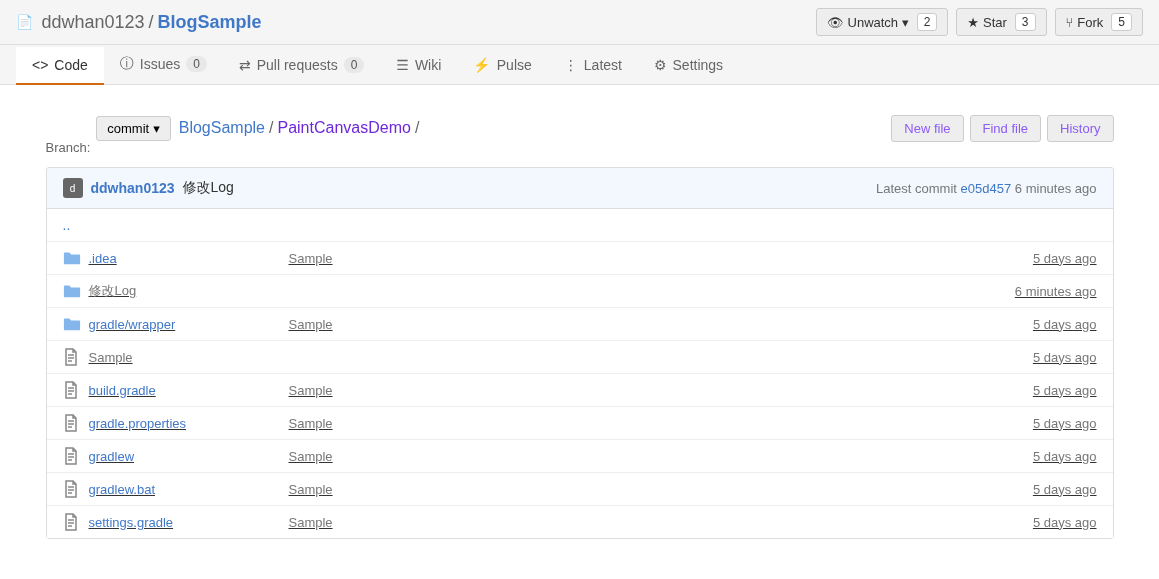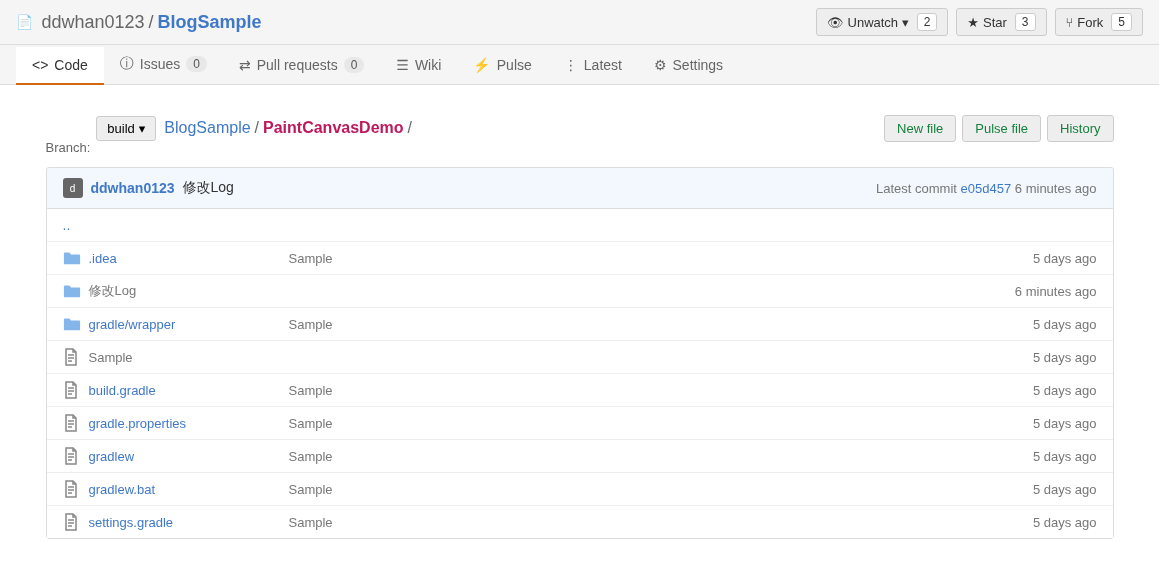--- a/index.html
+++ b/index.html
@@ -20,41 +20,41 @@
     .nav-tab { padding: 10px 16px; font-size: 14px; color: #666; cursor: pointer; border-bottom: 2px solid transparent; margin-bottom: -1px; display: flex; align-items: center; gap: 6px; }
     .nav-tab.active { color: #333; border-bottom: 2px solid #d26911; font-weight: 500; background: #fff; }
     .tab-badge { background: #e8e8e8; color: #555; border-radius: 10px; padding: 1px 7px; font-size: 12px; }
     
     .content { padding: 16px; max-width: 1100px; margin: 0 auto; }
     
     .breadcrumb-bar { display: flex; align-items: center; justify-content: space-between; margin-bottom: 12px; }
     .breadcrumb { display: flex; align-items: center; gap: 4px; font-size: 16px; }
     .breadcrumb-link { color: #4078c8; cursor: pointer; }
     .breadcrumb-sep { color: #666; }
-    .breadcrumb-current { font-weight: 700; color: #be185d; }
+    .breadcrumb-current { font-weight: 400; color: #6d28d9; }
     
     .branch-selector { display: flex; align-items: center; gap: 6px; font-size: 13px; }
     .branch-label { color: #666; margin-top: 39px; }
     .branch-btn { background: #eee; border: 1px solid #ccc; border-radius: 3px; padding: 4px 10px; cursor: pointer; display: flex; align-items: center; gap: 4px; font-size: 13px; }
     
     .file-action-buttons { display: flex; gap: 6px; }
-    .file-action-btn { background: #eee; border: 1px solid #ccc; border-radius: 3px; padding: 5px 12px; font-size: 13px; cursor: pointer; color: #15803d; }
+    .file-action-btn { background: #eee; border: 1px solid #ccc; border-radius: 3px; padding: 5px 12px; font-size: 13px; cursor: pointer; color: #8b5cf6; }
     
     .commit-header { background: #f2f8fd; padding: 10px 16px; display: flex; align-items: center; justify-content: space-between; border-bottom: 1px solid #ddd; border-radius: 3px 3px 0 0; }
     .commit-header-left { display: flex; align-items: center; gap: 8px; }
     .avatar { width: 20px; height: 20px; background: #666; border-radius: 3px; display: inline-flex; align-items: center; justify-content: center; color: white; font-size: 10px; }
     .commit-author { color: #4078c8; font-weight: 600; cursor: pointer; }
     .commit-msg { color: #333; }
     .commit-header-right { color: #777; font-size: 13px; }
     .commit-hash { color: #4078c8; cursor: pointer; }
     
     .parent-row { padding: 8px 16px; border-bottom: 1px solid #eee; background: #fff; }
     .parent-link { color: #4078c8; cursor: pointer; }
     
-    .file-row { display: flex; align-items: center; padding: 7px 16px; border-bottom: 1px solid #eee; background: #fff; }
+    .file-row { display: flex; align-items: center; padding: 7px 16px; border-bottom: 1px solid #eee; background: #fff; text-decoration: underline; }
     .file-row:last-child { border-bottom: none; }
     .file-icon { width: 18px; height: 18px; margin-right: 8px; flex-shrink: 0; }
     .file-name { color: #4078c8; cursor: pointer; flex: 0 0 200px; font-size: 13px; }
     .file-commit-msg { color: #777; flex: 1; font-size: 13px; }
     .file-time { color: #777; font-size: 13px; text-align: right; flex: 0 0 140px; }
   </style>
 </head>
 <body>
 
 <div class="top-bar">
@@ -118,35 +118,35 @@
 </div>
 
 <div class="content">
 
   <div class="breadcrumb-bar">
     <div style="display:flex; align-items:center; gap:8px;">
 
       <div class="branch-selector">
         <span class="branch-label">Branch:</span>
         <button class="branch-btn">
-          <span>build</span>
+          <span>commit</span>
           <span>▾</span>
         </button>
       </div>
 
       <div class="breadcrumb">
         <span class="breadcrumb-link">BlogSample</span>
         <span class="breadcrumb-sep">/</span>
         <span class="breadcrumb-current">PaintCanvasDemo</span>
         <span class="breadcrumb-sep">/</span>
       </div>
     </div>
     <div class="file-action-buttons">
       <button class="file-action-btn">New file</button>
-      <button class="file-action-btn">Pulse file</button>
+      <button class="file-action-btn">Find file</button>
       <button class="file-action-btn">History</button>
     </div>
   </div>
 
   <div style="border: 1px solid #ddd; border-radius: 3px;">
 
     <div class="commit-header">
       <div class="commit-header-left">
         <span class="avatar">d</span>
         <span class="commit-author">ddwhan0123</span>

